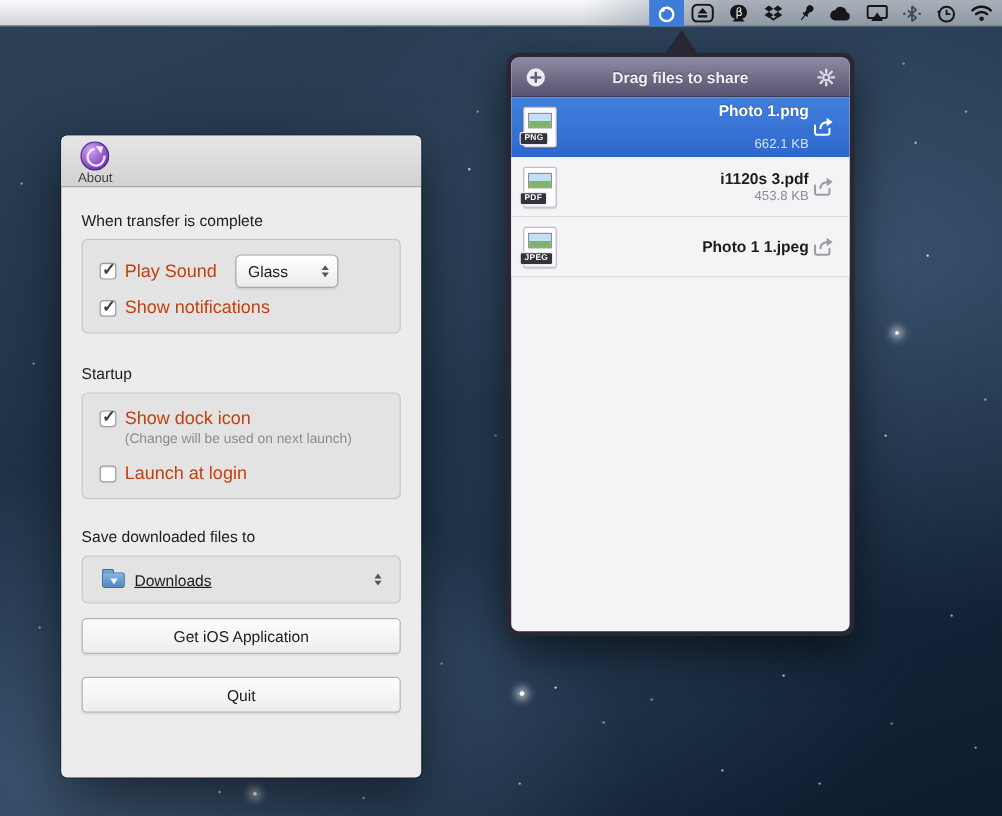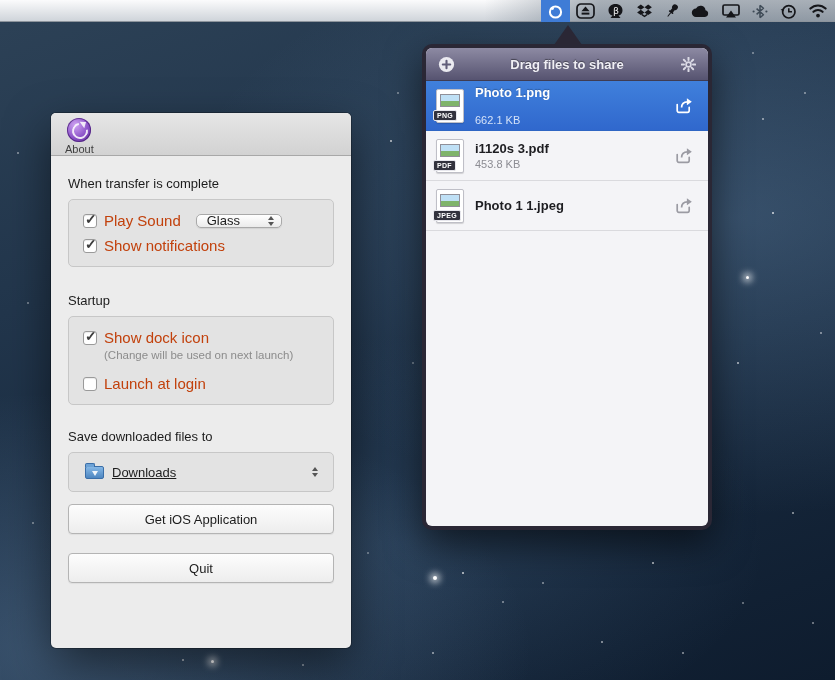--- a/index.html
+++ b/index.html
@@ -49,21 +49,21 @@
   .mb-icons { position:absolute; right:2px; top:0; height:22px; display:flex; align-items:stretch; z-index:2; }
   .mb-item { display:flex; align-items:center; padding:0 6px; cursor:default; }
   .mb-item.active { background:#3f7cd6; }
 
   
   .popover-arrow { position:absolute; left:554px; top:25px; width:0; height:0; z-index:31;
     border-left:14px solid transparent; border-right:14px solid transparent;
     border-bottom:20px solid #2a2735; }
   .popover { position:absolute; left:422px; top:44px; width:290px; height:486px; z-index:30;
     background:#2a2735; border-radius:10px; padding:4px;
-    box-shadow:0 14px 36px rgba(0,0,0,.55); }
+    box-shadow:0 14px 36px rgba(0,0,0,.55);text-align:right; }
   .popover-inner { width:100%; height:100%; border-radius:6px; overflow:hidden;
     background:#f4f4f7; display:flex; flex-direction:column; }
   .pop-header { height:33px; flex:0 0 33px; position:relative;
     background:linear-gradient(#8d8aa3, #565370);
     border-bottom:1px solid #3f3c52;
     display:flex; align-items:center; justify-content:center; }
   .pop-title { color:#f0eff5; font-size:13px; font-weight:bold;
     text-shadow:0 -1px 1px rgba(0,0,0,.45); }
   .pop-plus { position:absolute; left:12px; top:8px; width:17px; height:17px; cursor:pointer; }
   .pop-gear { position:absolute; right:12px; top:9px; width:15px; height:15px; cursor:pointer; }
@@ -135,21 +135,21 @@
   .check-row { display:flex; align-items:center; gap:7px; }
   .checkbox { width:14px; height:14px; background:#fff; border:1px solid #9a9a9a;
     border-radius:3px; position:relative; cursor:pointer; flex:0 0 auto;
     box-shadow:inset 0 1px 1px rgba(0,0,0,.08); }
   .checkbox .mark { display:none; position:absolute; left:1px; top:-4px; font-size:14px;
     font-weight:bold; color:#3d3d3d; }
   .checkbox[data-checked="true"] .mark { display:block; }
   .check-label { font-size:15px; color:#c2410c; }
   .note { font-size:11.5px; color:#8c8c8c; margin:3px 0 0 21px; }
 
-  .popup-btn { height:14px; background:linear-gradient(#ffffff, #ebebeb);
+  .popup-btn { height:28px; background:linear-gradient(#ffffff, #ebebeb);
     border:1px solid #a9a9a9; border-radius:5px; display:inline-flex; align-items:center;
     padding:0 4px 0 10px; margin-left:8px; cursor:pointer;
     box-shadow:0 1px 1px rgba(0,0,0,.08); }
   .popup-btn .val { font-size:13px; color:#1c1c1c; width:58px; }
   .spin { display:flex; flex-direction:column; gap:2px; align-items:center; width:12px; }
   .spin .up { width:0; height:0; border-left:3.5px solid transparent;
     border-right:3.5px solid transparent; border-bottom:4.5px solid #555; }
   .spin .dn { width:0; height:0; border-left:3.5px solid transparent;
     border-right:3.5px solid transparent; border-top:4.5px solid #555; }
 

